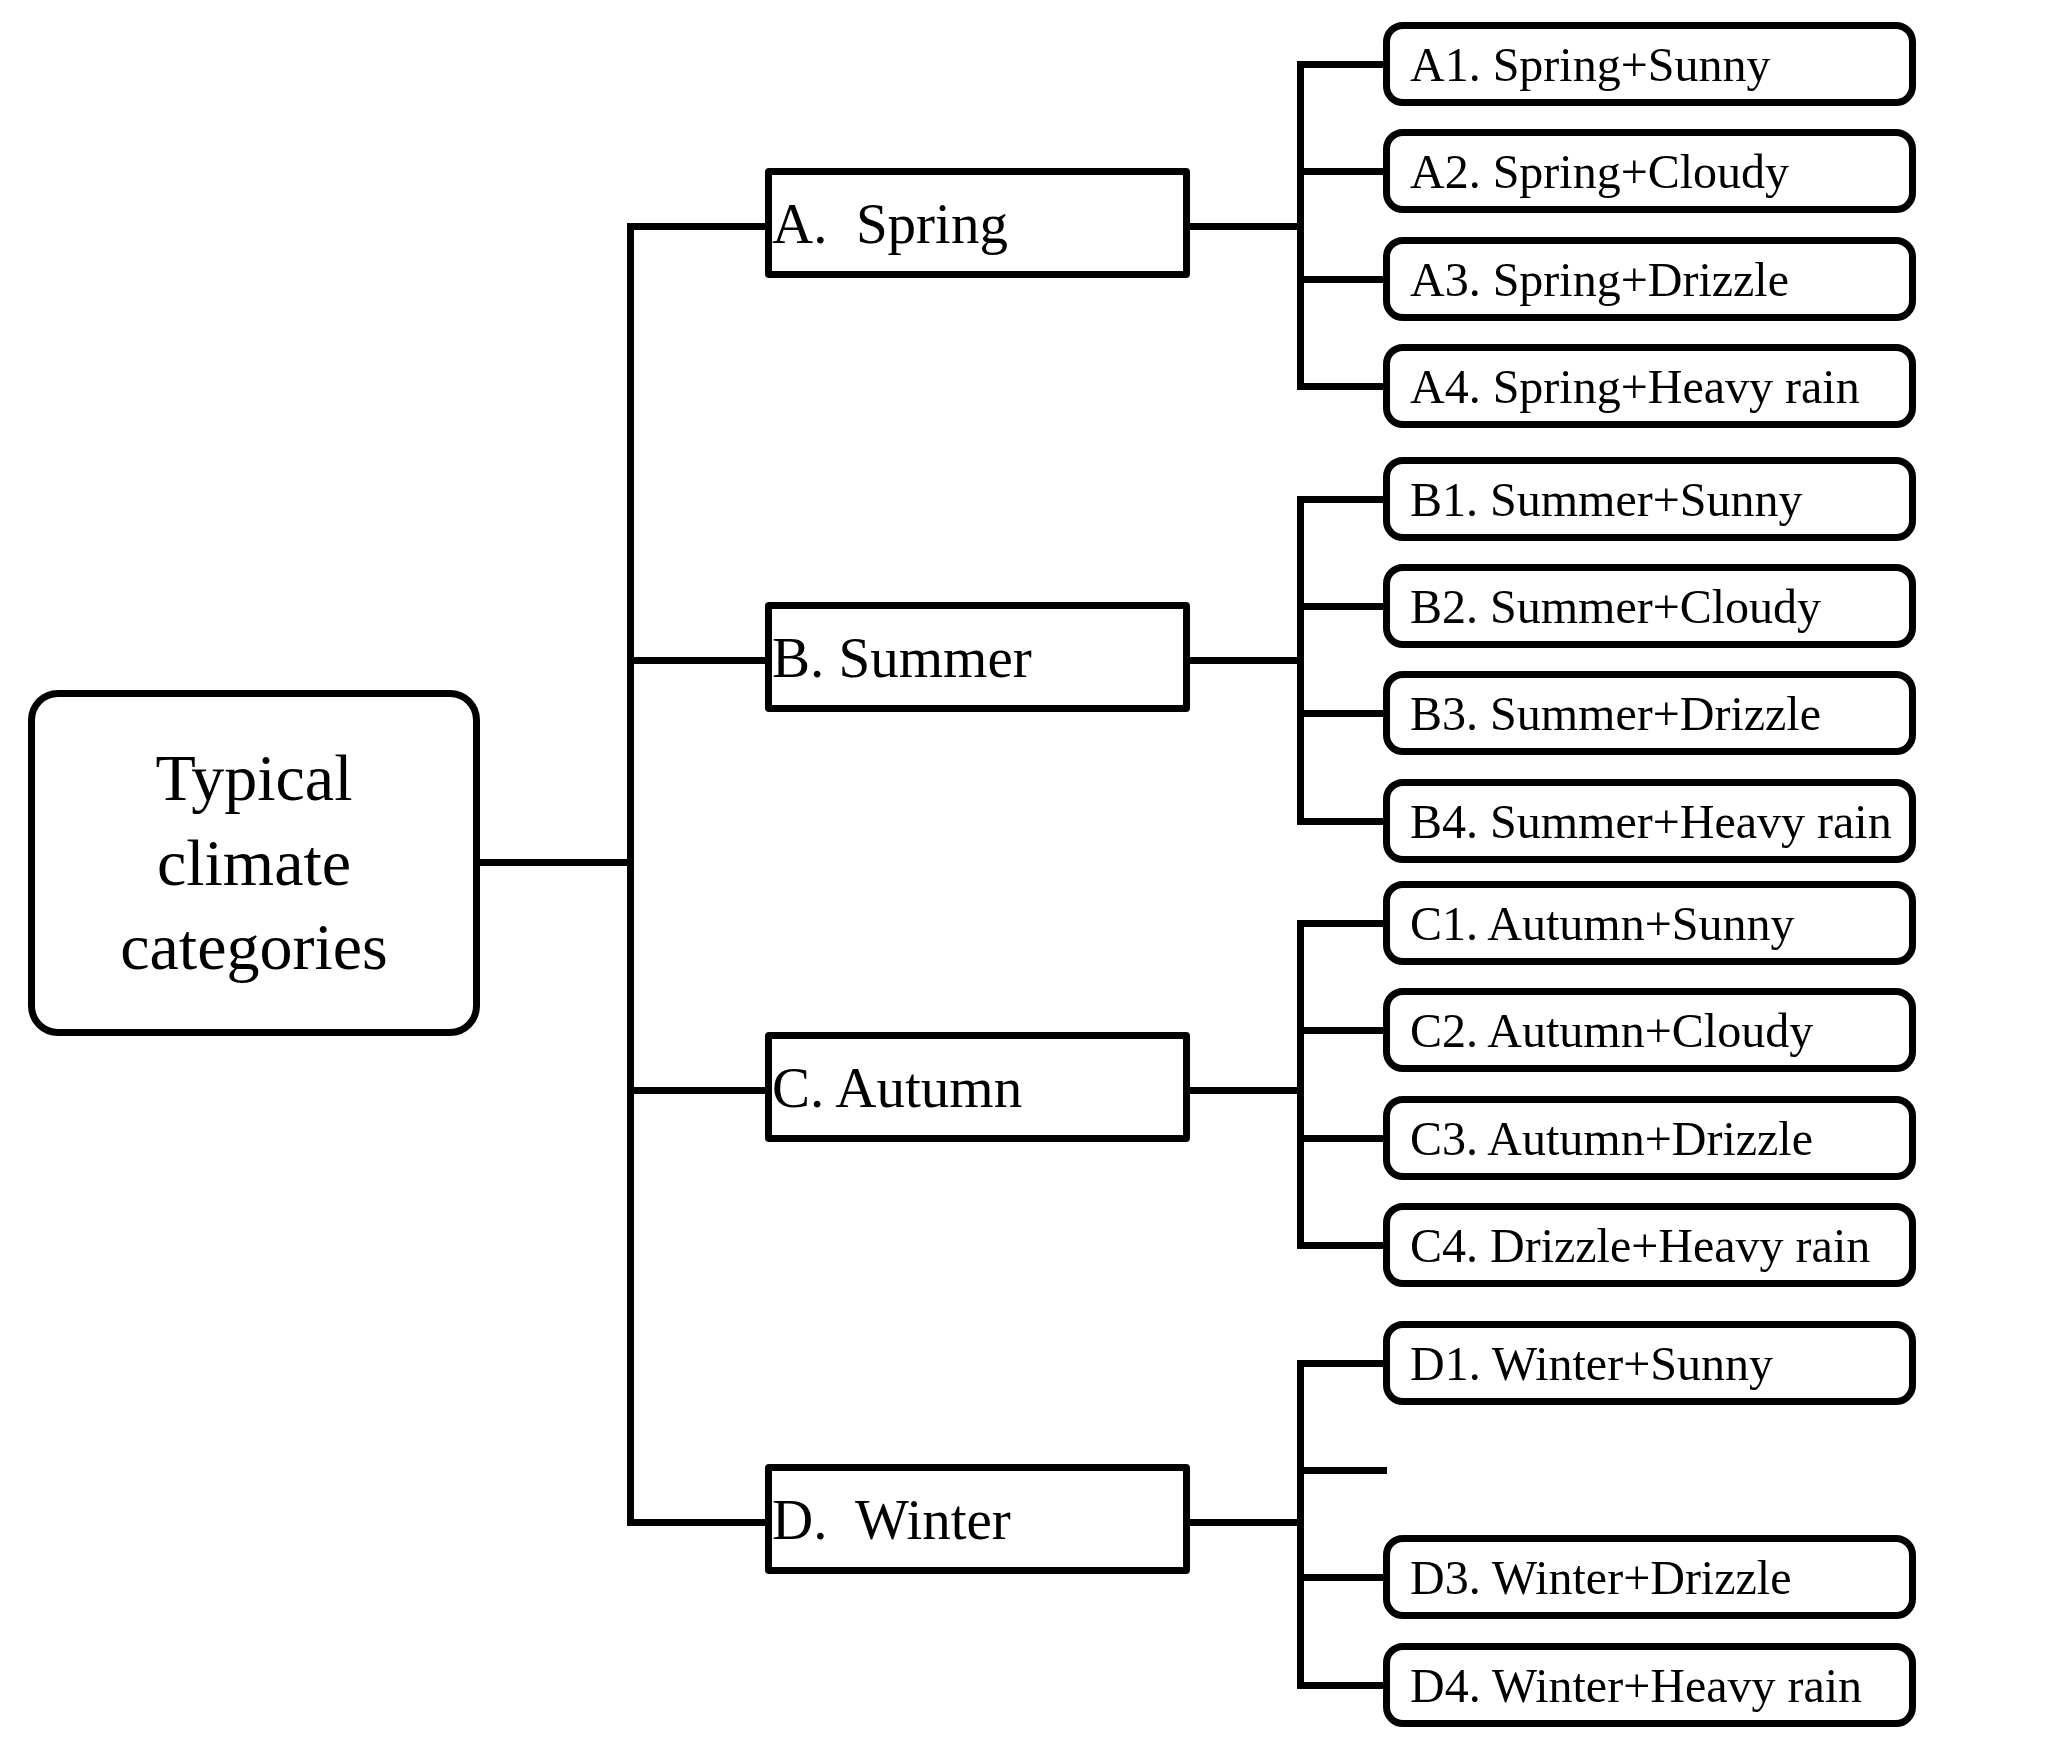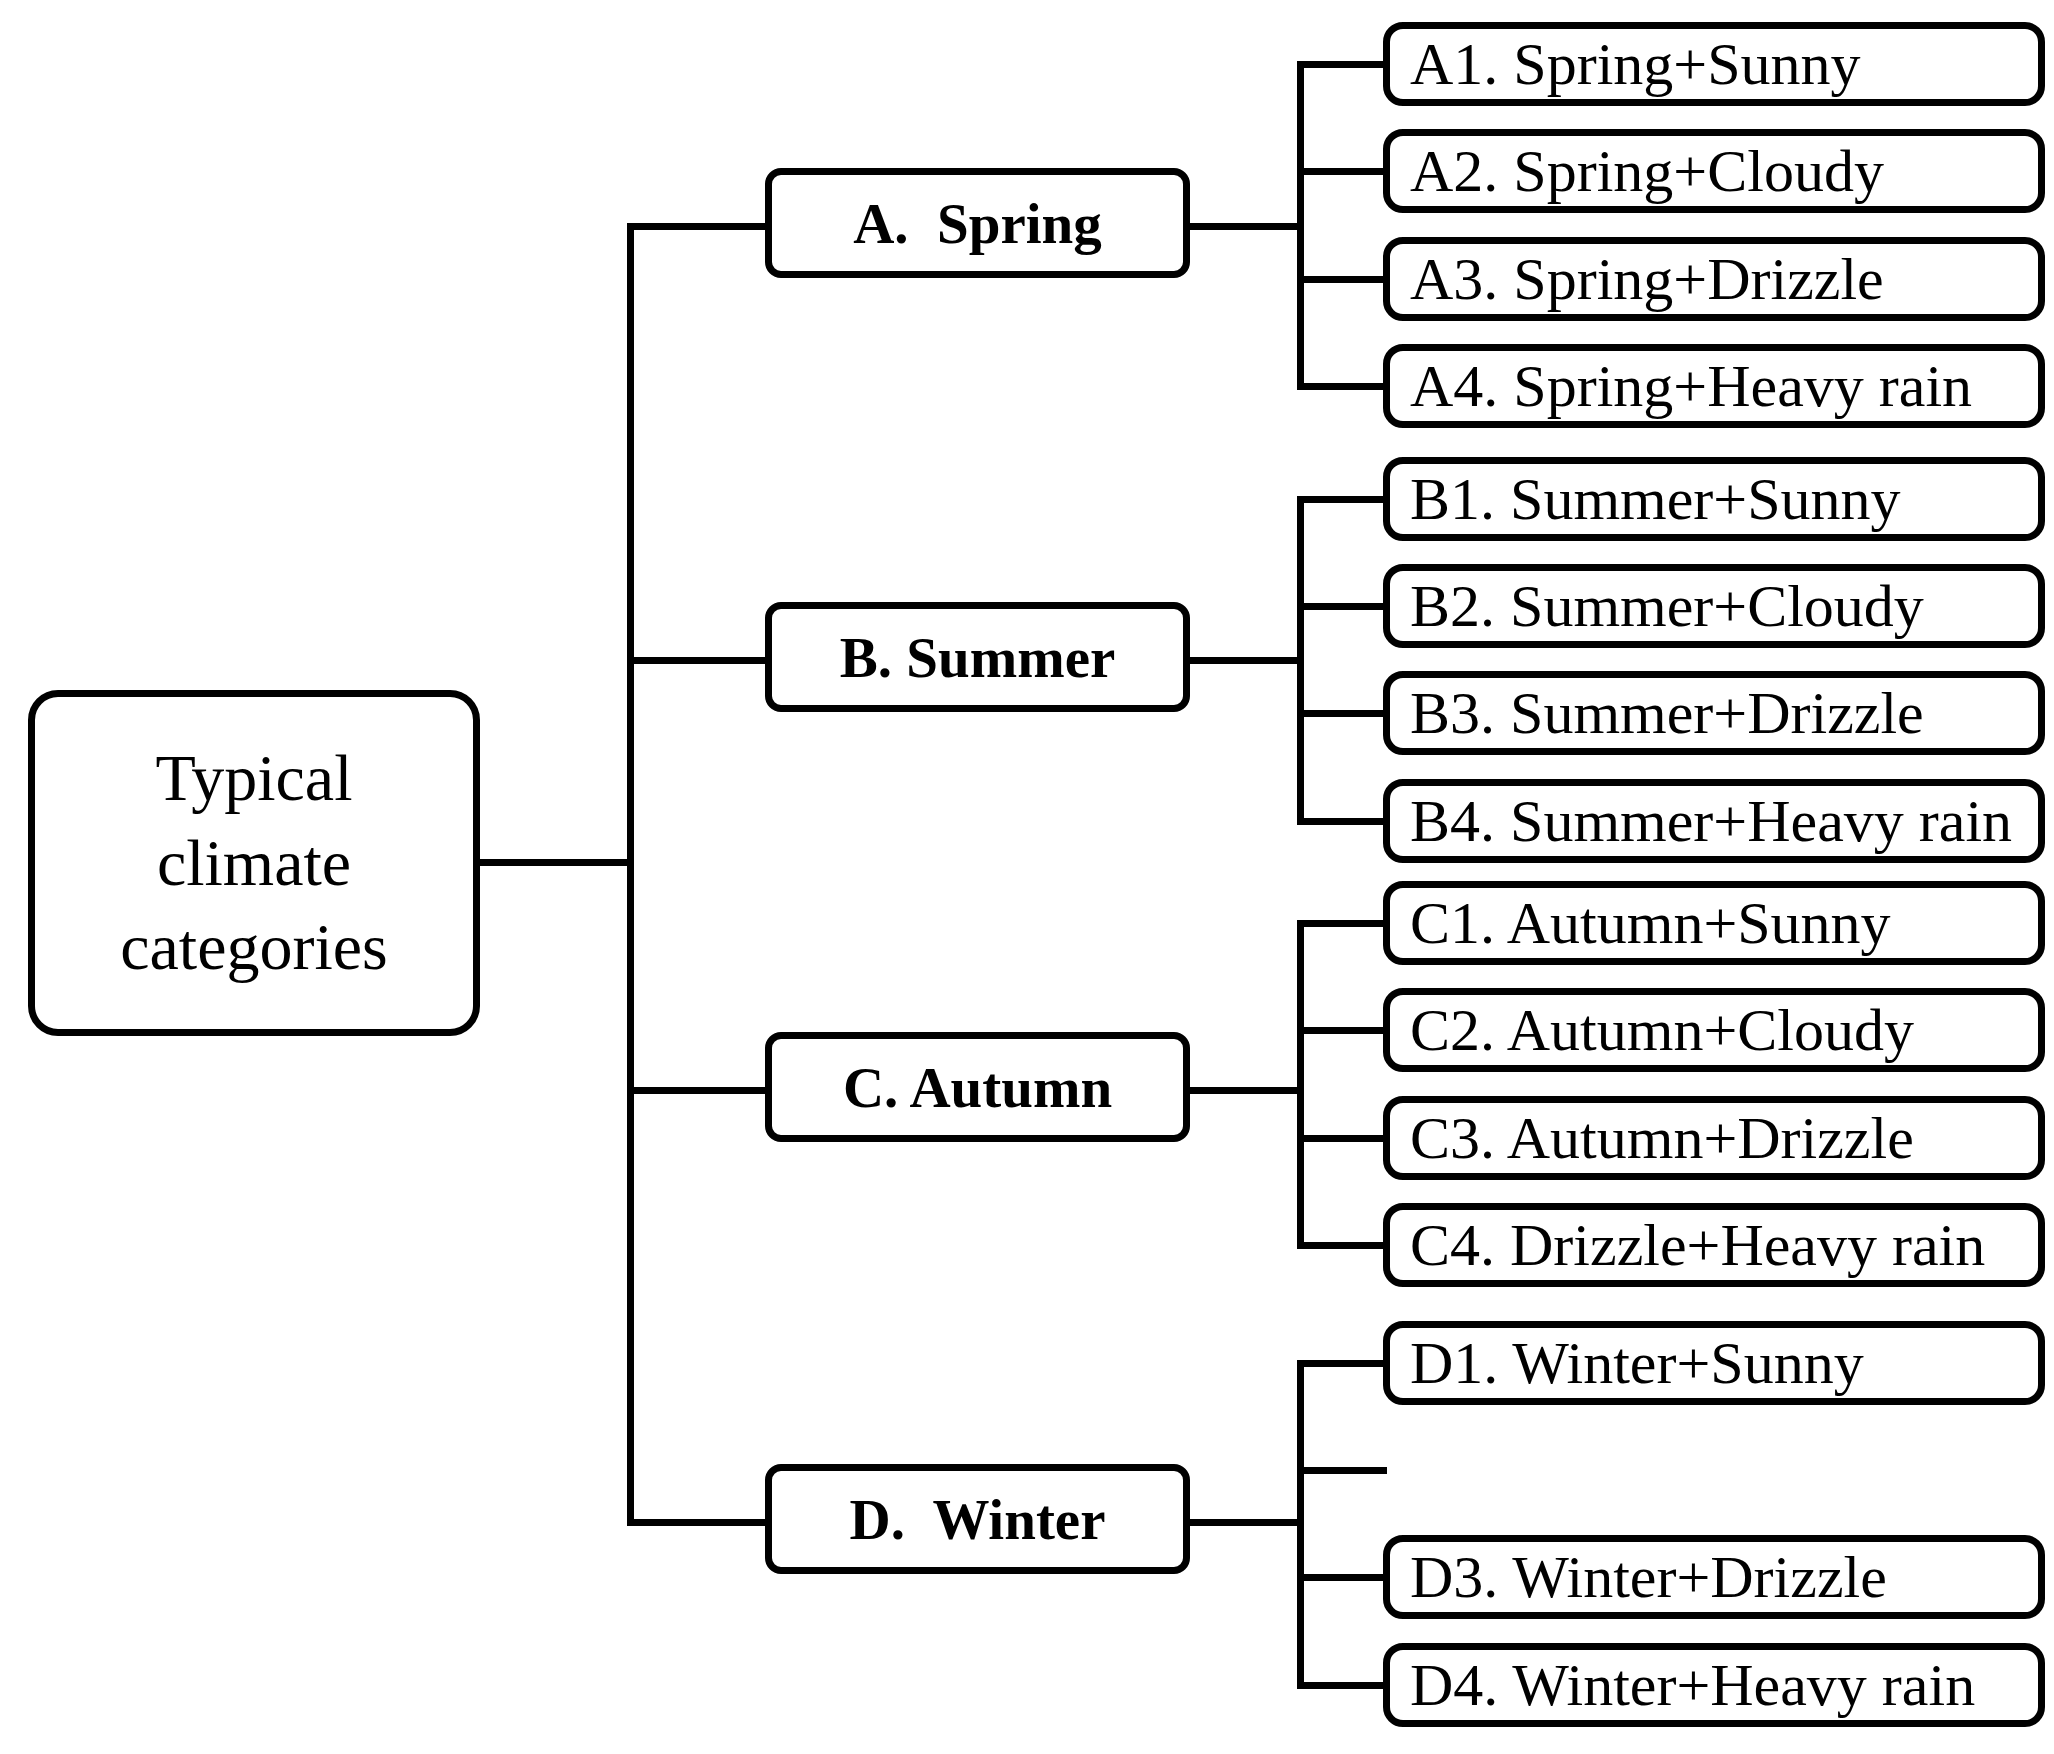--- a/index.html
+++ b/index.html
@@ -38,34 +38,33 @@
     text-align: center;
     font-size: 66px;
     line-height: 1.28;
     padding: 0 14px;
   }
   .node-root .node-text { display: block; white-space: pre-line; }
   .node-mid {
     left: 765px;
     width: 425px;
     height: 110px;
-    border-radius: 16px;
-    justify-content: center;
+    border-radius: 4px;
+    justify-content: flex-start;
     font-size: 57px;
     white-space: pre;
-    font-weight: bold;
   }
   .node-leaf {
     left: 1383px;
-    width: 662px;
+    width: 533px;
     height: 84px;
     border-radius: 20px;
     justify-content: flex-start;
     padding-left: 20px;
-    font-size: 60px;
+    font-size: 48px;
     white-space: pre;
   }
   
   .line {
     position: absolute;
     background: #000000;
     z-index: 1;
   }
   .line-h { height: 7px; }
   .line-v { width: 7px; }

